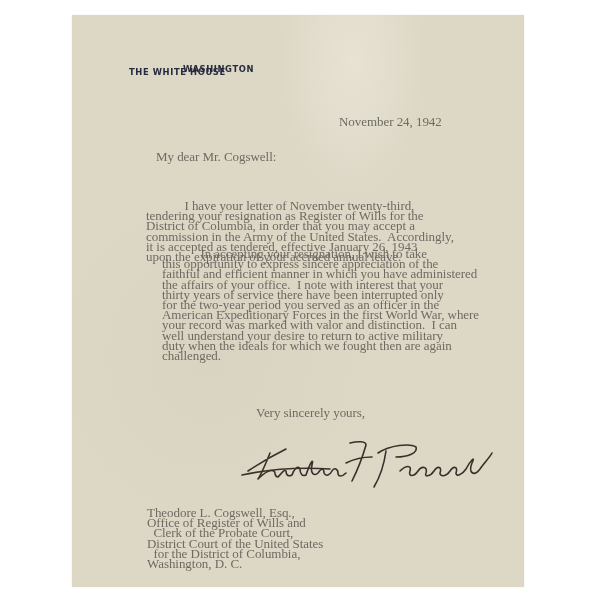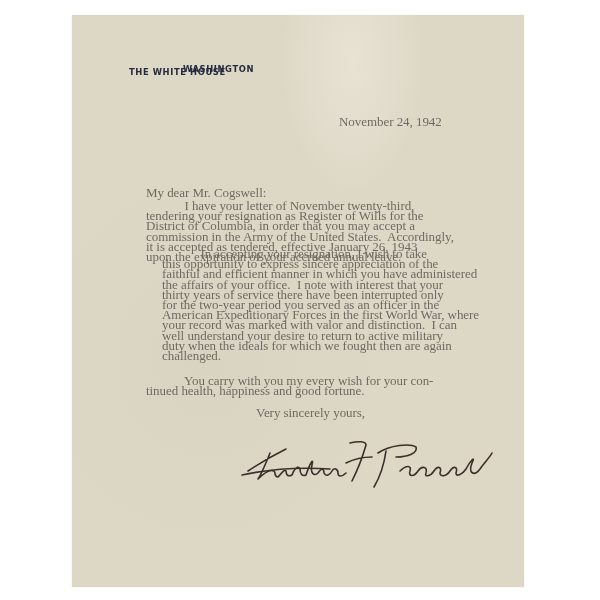--- a/index.html
+++ b/index.html
@@ -21,21 +21,21 @@
       line-height: 12.5px;
     }
     .lh-1 { left: 57px; top: 51px; }
     .lh-2 { left: 111px; top: 48px; }
     .type {
       position: absolute; font-family: Liberation Serif, serif;
       font-size: 13px; color: #6e6a63; white-space: pre; line-height: 10.2px;
       letter-spacing: -0.05px;
     }
     .date { left: 267px; top: 102px; }
-    .salutation { left: 74px; top: 137px; margin-top: 36px; }
+    .salutation { left: 84px; top: 137px; }
     .para1 { left: 74px; top: 158px; margin-top: 28px; }
     .para2 { left: 90px; top: 234px; }
     .para3 { left: 74px; top: 361px; }
     .closing { left: 184px; top: 393px; }
     .address { left: 75px; top: 493px; }
     .signature {
       position: absolute; left: 168px; top: 418px; width: 260px; height: 60px;
     }
   </style>
 </head>
@@ -58,28 +58,32 @@
 this opportunity to express sincere appreciation of the
 faithful and efficient manner in which you have administered
 the affairs of your office.  I note with interest that your
 thirty years of service there have been interrupted only
 for the two-year period you served as an officer in the
 American Expeditionary Forces in the first World War, where
 your record was marked with valor and distinction.  I can
 well understand your desire to return to active military
 duty when the ideals for which we fought then are again
 challenged.</div>
-  <div class="type para3">            You carry with you my every wish for your con-
-tinued health, happiness and good fortune.</div>
 
   <div class="type closing">Very sincerely yours,</div>
 
   <svg class="signature" viewBox="0 0 260 60">
     <g fill="none" stroke="#3b2f2a" stroke-width="1.6" stroke-linecap="round" stroke-linejoin="round">
       <path d="M8 38 C 20 30, 34 22, 46 16 M 30 20 C 26 30, 22 40, 18 46 M 18 46 C 24 40, 30 36, 34 38 C 36 40, 34 44, 38 44 C 42 40, 44 36, 46 38 C 46 42, 48 44, 52 42 C 54 36, 58 32, 60 36 C 60 40, 62 44, 66 42 C 70 30, 74 24, 72 32 C 70 40, 74 44, 78 40 C 82 34, 84 36, 84 40 C 86 44, 90 42, 92 38 C 94 34, 98 36, 98 40 C 98 44, 102 44, 106 40"></path>
       <path d="M 110 10 C 118 8, 126 8, 126 12 C 122 26, 116 40, 112 48 M 106 30 C 114 26, 124 24, 132 24"></path>
       <path d="M 138 20 C 150 12, 170 10, 176 14 C 178 20, 168 24, 156 24 M 146 18 C 144 32, 140 44, 134 54"></path>
       <path d="M 160 38 C 166 32, 172 32, 170 38 C 168 44, 174 44, 178 38 C 182 32, 188 34, 186 40 C 184 44, 190 44, 194 38 C 198 32, 202 34, 200 40 C 200 44, 206 44, 210 38 C 214 32, 218 34, 216 40 C 216 44, 222 42, 226 36 C 230 28, 236 22, 232 30 C 228 40, 234 44, 240 36 C 244 30, 250 24, 252 20"></path>
       <path d="M 2 42 C 30 36, 60 34, 90 36"></path>
     </g>
   </svg>
 
+  <div class="type address">Theodore L. Cogswell, Esq.,
+Office of Register of Wills and
+  Clerk of the Probate Court,
+District Court of the United States
+  for the District of Columbia,
+Washington, D. C.</div>
 </div>
 
 </body></html>

